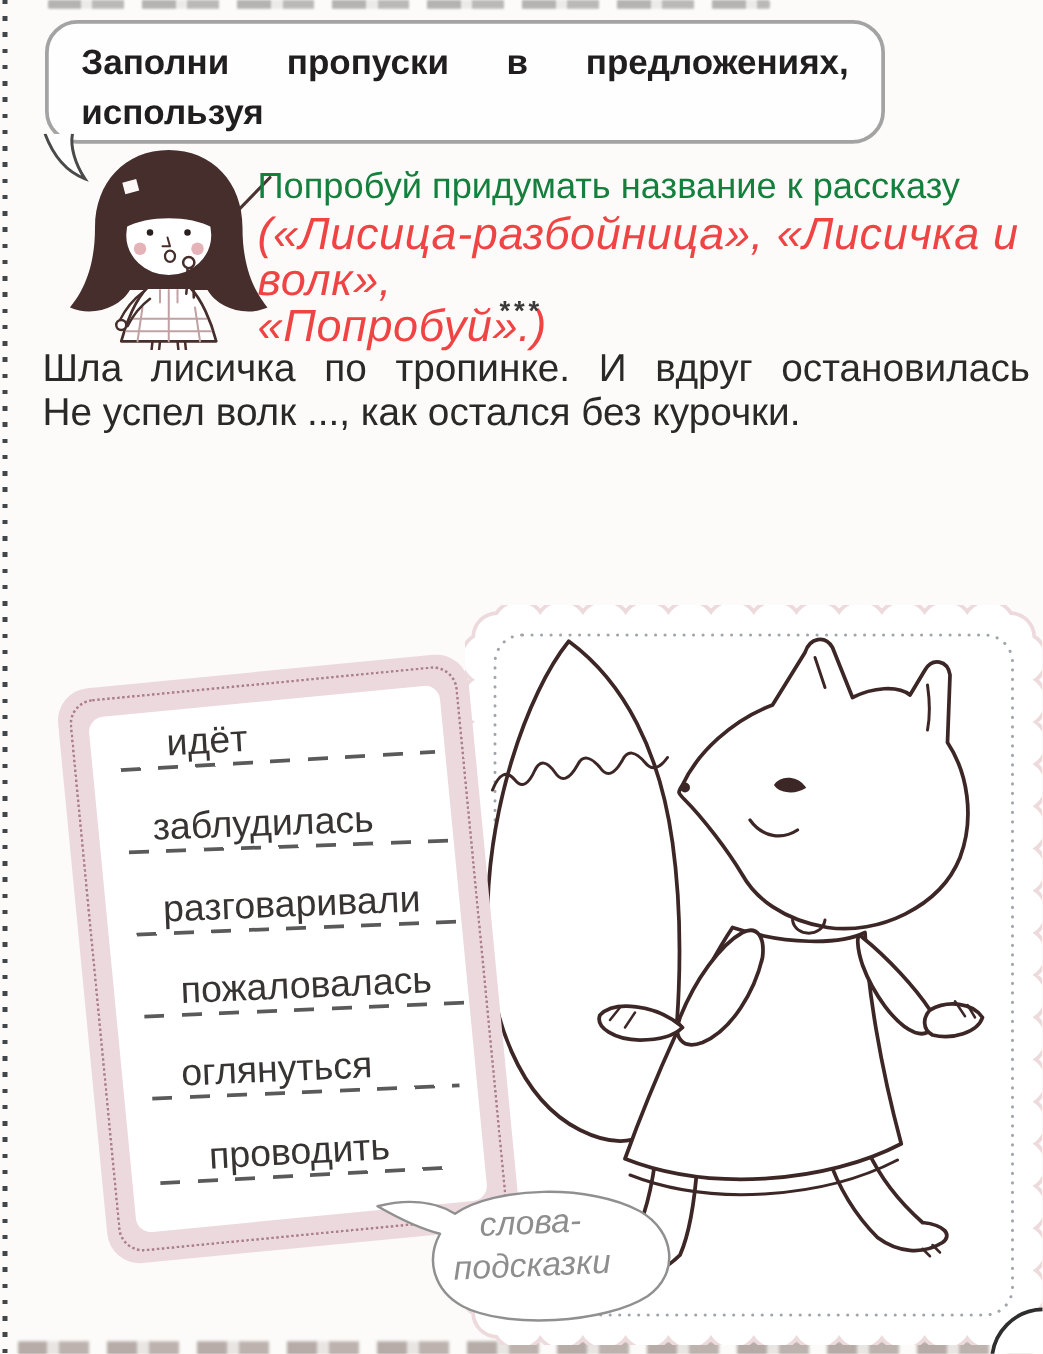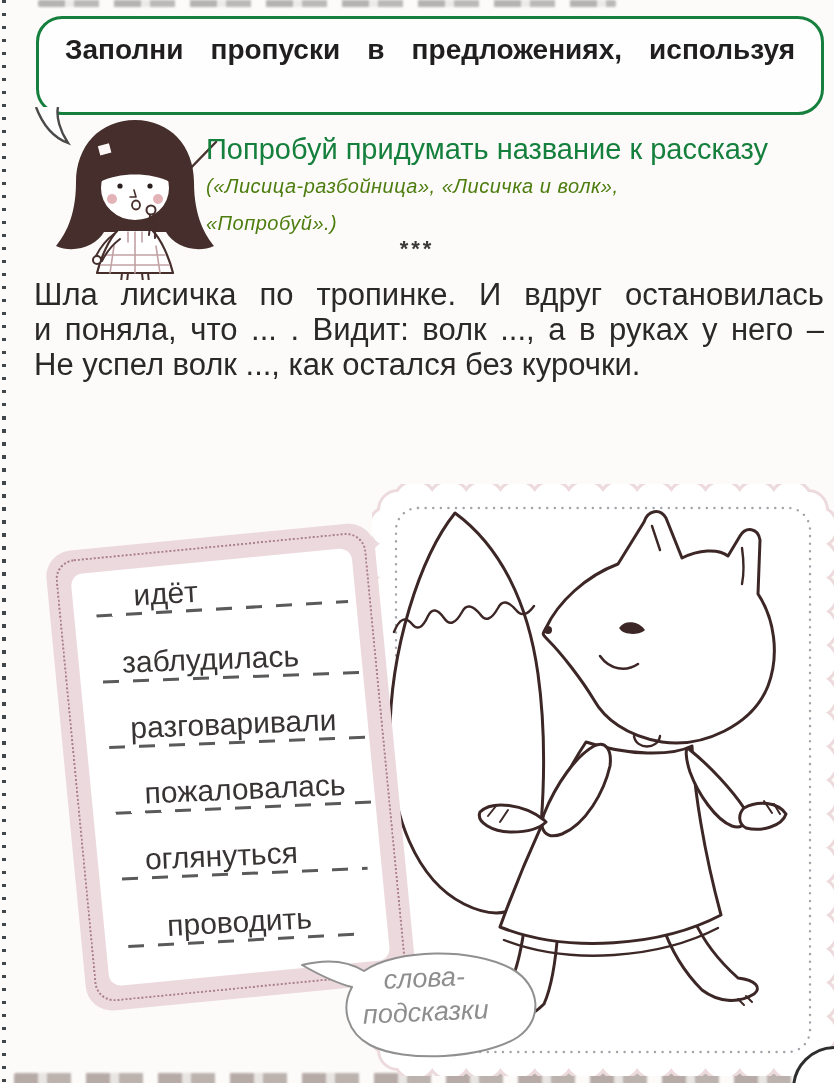--- a/index.html
+++ b/index.html
@@ -20,30 +20,30 @@
     background:repeating-linear-gradient(90deg,rgba(120,120,120,.55) 0 27px,rgba(120,120,120,.12) 27px 36px,rgba(120,120,120,.5) 36px 61px,transparent 61px 76px);
     filter:blur(1px);
   }
   #bottom-strip{
     left:14px;top:1073px;width:812px;height:12px;border-radius:2px;
     background:repeating-linear-gradient(90deg,rgba(125,106,100,.55) 0 24px,rgba(125,106,100,.15) 24px 33px,rgba(125,106,100,.5) 33px 57px,transparent 57px 72px);
     filter:blur(1.2px);
   }
   
   #header-box{
-    left:36px;top:16px;width:788px;height:99px;box-sizing:border-box;
-    background:#fefefe;border:3px solid #15803d;border-radius:26px;
+    left:36px;top:16px;width:672px;height:99px;box-sizing:border-box;
+    background:#fefefe;border:3px solid #a3a3a3;border-radius:26px;
     padding:11px 26px 0 26px;
     font-weight:bold;font-size:28px;line-height:40px;color:#201e1e;
   }
   #header-box .justify{text-align:justify;text-align-last:justify;}
   
   #tip-block{left:206px;top:131px;width:622px;}
   .tip-line1{font-size:29px;color:#15803d;line-height:37px;}
-  .tip-italic{font-size:20px;font-style:italic;color:#4d7c0f;line-height:37px;letter-spacing:.5px;}
+  .tip-italic{font-size:36px;font-style:italic;color:#ef4444;line-height:37px;letter-spacing:.5px;}
   #divider{left:0;top:236px;width:834px;text-align:center;font-size:22px;font-weight:bold;letter-spacing:3px;color:#3a3a3a;}
   
   #story{left:34px;top:277px;width:790px;font-size:31px;color:#2b2828;}
   .story-line{height:35px;line-height:35px;white-space:nowrap;}
   .story-line.j{white-space:normal;text-align:justify;text-align-last:justify;}
   
   #hint-box{
     left:44px;top:553px;width:330px;height:462px;
     background:#ecd9dd;border-radius:26px;
     transform:rotate(-5.5deg);transform-origin:top left;
@@ -125,21 +125,20 @@
 <div id="tip-block" class="abs">
   <div class="tip-line1">Попробуй придумать название к рассказу</div>
   <div class="tip-italic">(«Лисица-разбойница», «Лисичка и волк»,</div>
   <div class="tip-italic">«Попробуй».)</div>
 </div>
 
 <div id="divider" class="abs">***</div>
 
 <div id="story" class="abs">
   <div class="story-line j">Шла лисичка по тропинке. И вдруг остановилась</div>
-  <div class="story-line j">и поняла, что ... . Видит: волк ..., а в руках у него –</div>
   <div class="story-line">Не успел волк ..., как остался без курочки.</div>
 </div>
 
 <svg id="fox-frame-svg" class="abs" viewBox="0 0 462 592">
   <path id="scallop-path" fill="#ffffff" stroke="#eddadd" stroke-width="6" paint-order="stroke" d="M 26 8 A19.8 19.8 0 0 1 60.2 8.0 A19.8 19.8 0 0 1 94.3 8.0 A19.8 19.8 0 0 1 128.5 8.0 A19.8 19.8 0 0 1 162.7 8.0 A19.8 19.8 0 0 1 196.8 8.0 A19.8 19.8 0 0 1 231.0 8.0 A19.8 19.8 0 0 1 265.2 8.0 A19.8 19.8 0 0 1 299.3 8.0 A19.8 19.8 0 0 1 333.5 8.0 A19.8 19.8 0 0 1 367.7 8.0 A19.8 19.8 0 0 1 401.8 8.0 A19.8 19.8 0 0 1 436.0 8.0 A 18 18 0 0 1 454 26 A19.6 19.6 0 0 1 454.0 59.8 A19.6 19.6 0 0 1 454.0 93.5 A19.6 19.6 0 0 1 454.0 127.3 A19.6 19.6 0 0 1 454.0 161.0 A19.6 19.6 0 0 1 454.0 194.8 A19.6 19.6 0 0 1 454.0 228.5 A19.6 19.6 0 0 1 454.0 262.3 A19.6 19.6 0 0 1 454.0 296.0 A19.6 19.6 0 0 1 454.0 329.8 A19.6 19.6 0 0 1 454.0 363.5 A19.6 19.6 0 0 1 454.0 397.3 A19.6 19.6 0 0 1 454.0 431.0 A19.6 19.6 0 0 1 454.0 464.8 A19.6 19.6 0 0 1 454.0 498.5 A19.6 19.6 0 0 1 454.0 532.3 A19.6 19.6 0 0 1 454.0 566.0 A 18 18 0 0 1 436 584 A19.8 19.8 0 0 1 401.8 584.0 A19.8 19.8 0 0 1 367.7 584.0 A19.8 19.8 0 0 1 333.5 584.0 A19.8 19.8 0 0 1 299.3 584.0 A19.8 19.8 0 0 1 265.2 584.0 A19.8 19.8 0 0 1 231.0 584.0 A19.8 19.8 0 0 1 196.8 584.0 A19.8 19.8 0 0 1 162.7 584.0 A19.8 19.8 0 0 1 128.5 584.0 A19.8 19.8 0 0 1 94.3 584.0 A19.8 19.8 0 0 1 60.2 584.0 A19.8 19.8 0 0 1 26.0 584.0 A 18 18 0 0 1 8 566 A19.6 19.6 0 0 1 8.0 532.3 A19.6 19.6 0 0 1 8.0 498.5 A19.6 19.6 0 0 1 8.0 464.8 A19.6 19.6 0 0 1 8.0 431.0 A19.6 19.6 0 0 1 8.0 397.3 A19.6 19.6 0 0 1 8.0 363.5 A19.6 19.6 0 0 1 8.0 329.8 A19.6 19.6 0 0 1 8.0 296.0 A19.6 19.6 0 0 1 8.0 262.3 A19.6 19.6 0 0 1 8.0 228.5 A19.6 19.6 0 0 1 8.0 194.8 A19.6 19.6 0 0 1 8.0 161.0 A19.6 19.6 0 0 1 8.0 127.3 A19.6 19.6 0 0 1 8.0 93.5 A19.6 19.6 0 0 1 8.0 59.8 A19.6 19.6 0 0 1 8.0 26.0 A 18 18 0 0 1 26 8 Z"></path>
   <rect x="24" y="24" width="414" height="544" rx="22" fill="none" stroke="#a0a5ab" stroke-width="2.4" stroke-dasharray="0.1 7.5" stroke-linecap="round"></rect>
   <g stroke="#3c2726" stroke-width="3" fill="none" stroke-linecap="round" stroke-linejoin="round">
     <path d="M 83,29 C 50,70 16,165 18,262 C 19,330 44,396 92,420 C 124,436 150,430 158,404 C 172,360 176,262 166,190 C 156,118 128,62 83,29 Z" fill="#ffffff"></path>
     <path d="M 22,148 Q 30,128 40,140 Q 48,150 56,132 Q 62,120 72,134 Q 80,146 90,128 Q 96,116 108,130 Q 116,142 126,124 Q 132,112 144,126 Q 152,136 162,122" stroke-width="2.4"></path>
     <path d="M 152,446 C 148,474 142,498 130,514 M 186,446 C 184,474 180,502 172,520 M 130,514 C 118,520 108,528 112,536 C 126,542 152,540 172,520"></path>

